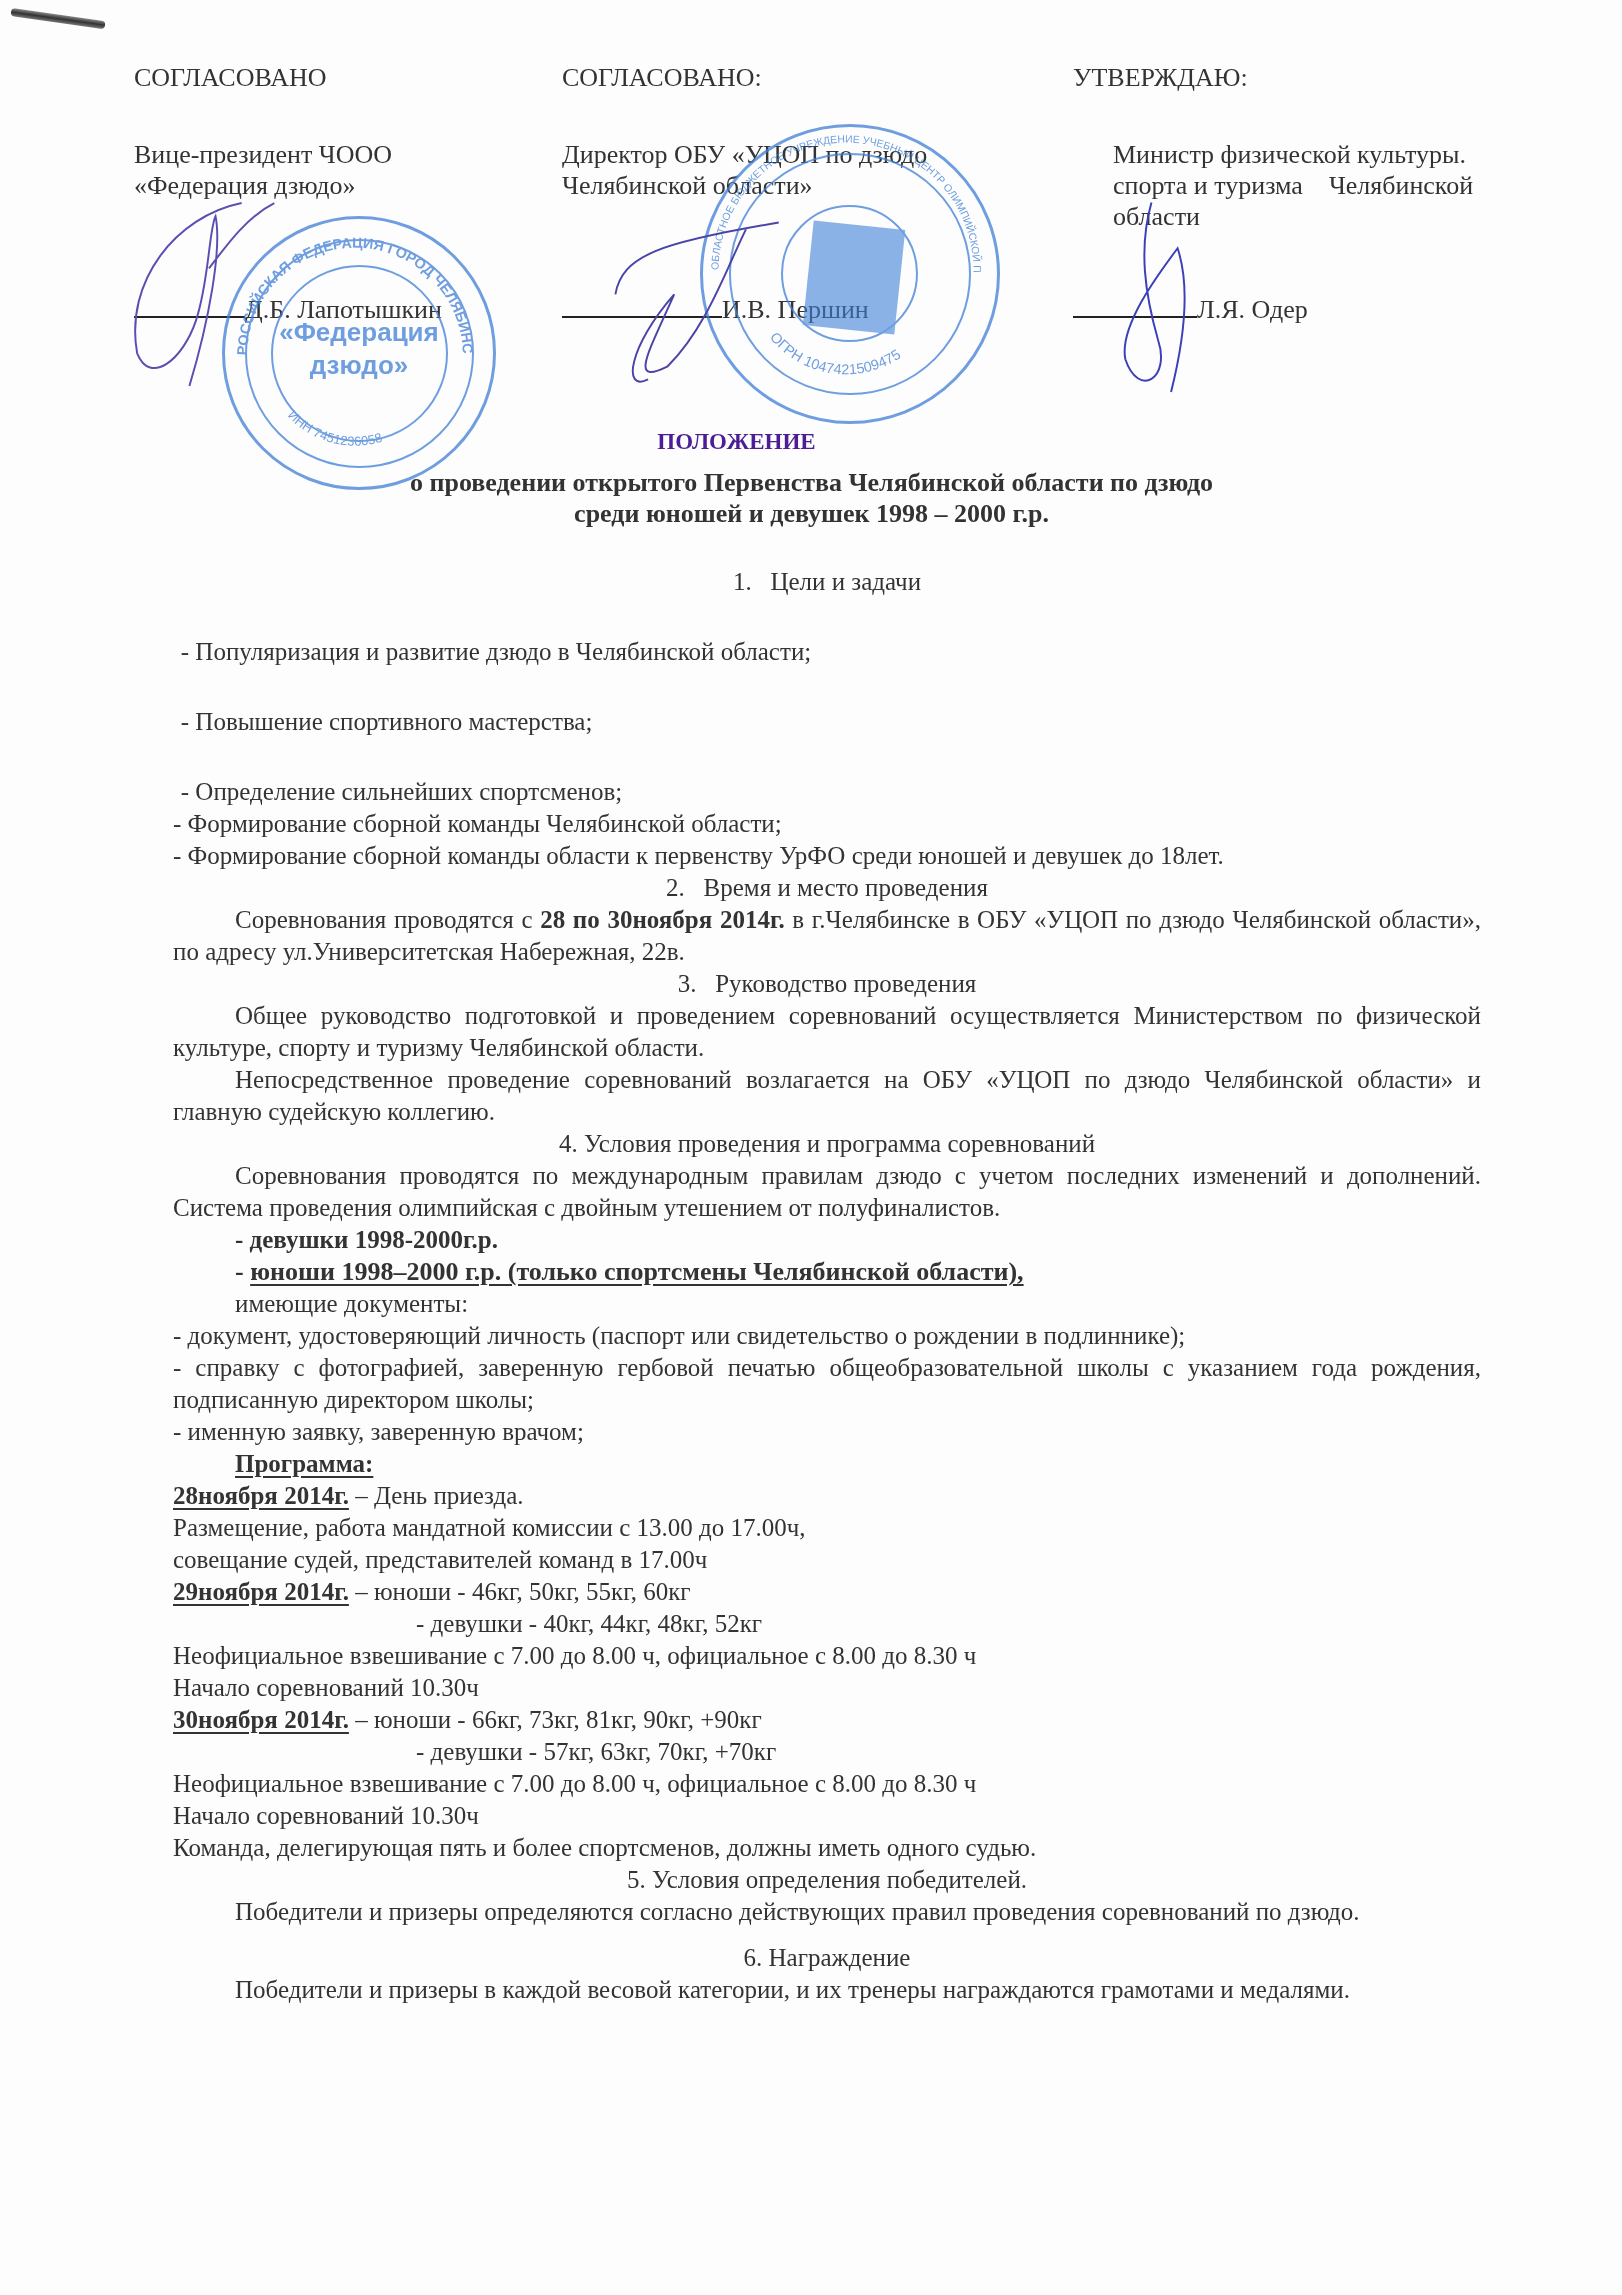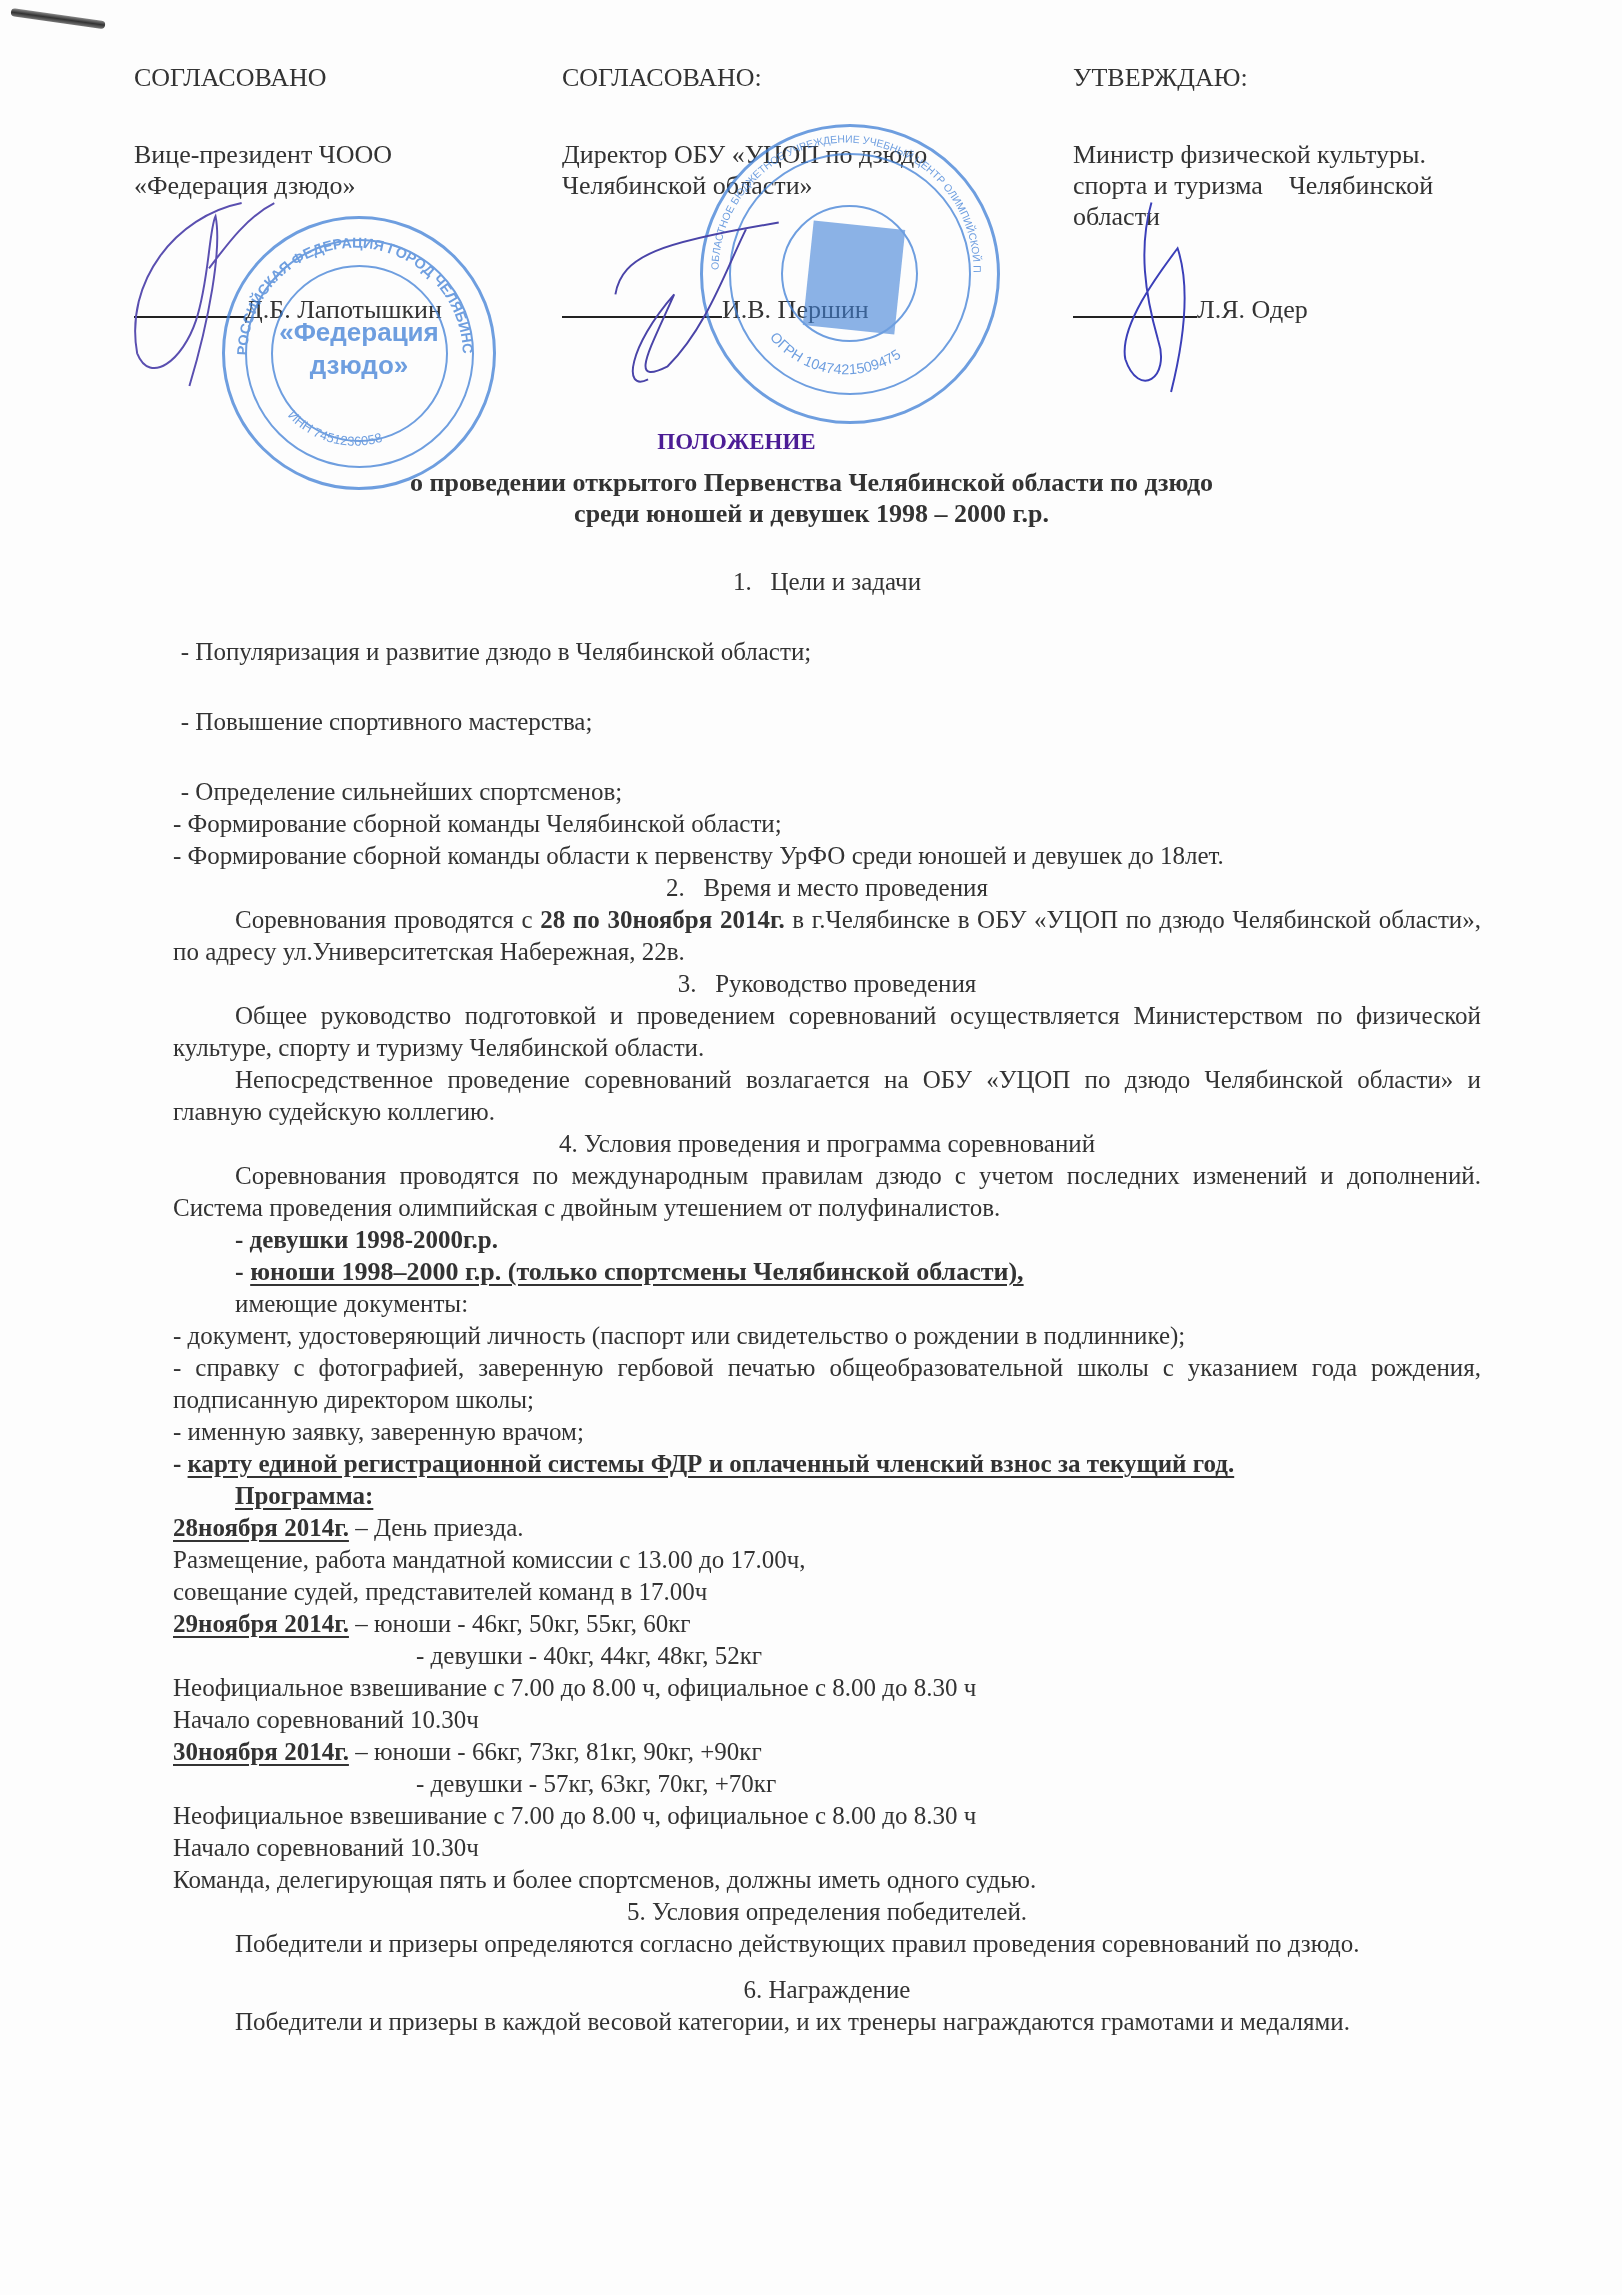--- a/index.html
+++ b/index.html
@@ -10,21 +10,21 @@
   .scan-mark { position:absolute; left:10.5px; top:7.8px; width:95px; height:7.8px; background:linear-gradient(#888,#333,#777);
     transform:rotate(8deg); transform-origin:left center; border-radius:3.9px; }
   .approval { position:absolute; top:62px; font-size:26px; line-height:31px; color:#333; }
   .approval .hdr { display:block; height:31px; }
   .approval .role { display:block; margin-top:46px; }
   .approval .sig { display:block; position:absolute; white-space:nowrap; }
   .approval .sig .line { display:inline-block; border-bottom:2px solid #222; vertical-align:baseline; }
   #col1 { left:134px; width:419px; }
   #col2 { left:562px; width:471px; }
   #col3 { left:1073px; width:458px; }
-  #col3 .role { text-align:justify; }
+  #col3 .role { text-align:justify;margin-left:40px; }
 
   .stamp { position:absolute; border-radius:50%; border:3.9px solid #3f7fd6; opacity:.75; }
   .stamp .inner { position:absolute; border-radius:50%; border:2px solid #3f7fd6; }
   .stamp .txt { position:absolute; color:#3f7fd6; font-family:"Liberation Sans","DejaVu Sans",sans-serif; font-weight:bold; text-align:center; width:100%; }
   .signature { position:absolute; }
   .title-main { position:absolute; top:429px; left:0; width:1473px; text-align:center; font-weight:bold; font-size:23px; color:#4c1d95; }
   .title-sub { position:absolute; left:0; width:1623px; text-align:center; font-weight:bold; font-size:26px; color:#333; }
 
   .body-text { position:absolute; left:173px; width:1308px; font-size:25px; line-height:32px; color:#333; }
   .p { margin:0;font-family:Liberation Serif, serif; }
@@ -143,21 +143,20 @@
   <p class="p justify indent">Непосредственное проведение соревнований возлагается на ОБУ «УЦОП по дзюдо Челябинской области» и главную судейскую коллегию.</p>
 
   <p class="p center">4. Условия проведения и программа соревнований</p>
   <p class="p justify indent">Соревнования проводятся по международным правилам дзюдо с учетом последних изменений и дополнений. Система проведения олимпийская с двойным утешением от полуфиналистов.</p>
   <p class="p ind-only b">- девушки 1998-2000г.р.</p>
   <p class="p ind-only b" style="font-size:26px"><span>- </span><span class="u">юноши 1998–2000 г.р. (только спортсмены Челябинской области),</span></p>
   <p class="p ind-only">имеющие документы:</p>
   <p class="p">- документ, удостоверяющий личность (паспорт или свидетельство о рождении в подлиннике);</p>
   <p class="p justify">- справку с фотографией, заверенную гербовой печатью общеобразовательной   школы с указанием года рождения, подписанную директором школы;</p>
   <p class="p">- именную заявку, заверенную врачом;</p>
-  <p class="p b"><span>- </span><span class="u">карту единой регистрационной системы ФДР и оплаченный членский взнос за текущий год.</span></p>
   <p class="p ind-only b"><span class="u">Программа:</span></p>
 
   <p class="p"><span class="b u">28ноября 2014г.</span><span> – День приезда.</span></p>
   <p class="p">Размещение, работа мандатной комиссии с 13.00 до 17.00ч,</p>
   <p class="p">совещание судей, представителей команд в 17.00ч</p>
 
   <p class="p"><span class="b u">29ноября 2014г.</span><span> – юноши - 46кг, 50кг, 55кг, 60кг</span></p>
   <p class="p weights-girls">- девушки - 40кг, 44кг, 48кг, 52кг</p>
   <p class="p">Неофициальное взвешивание с 7.00 до 8.00 ч, официальное с 8.00 до 8.30 ч</p>
   <p class="p">Начало соревнований 10.30ч</p>

